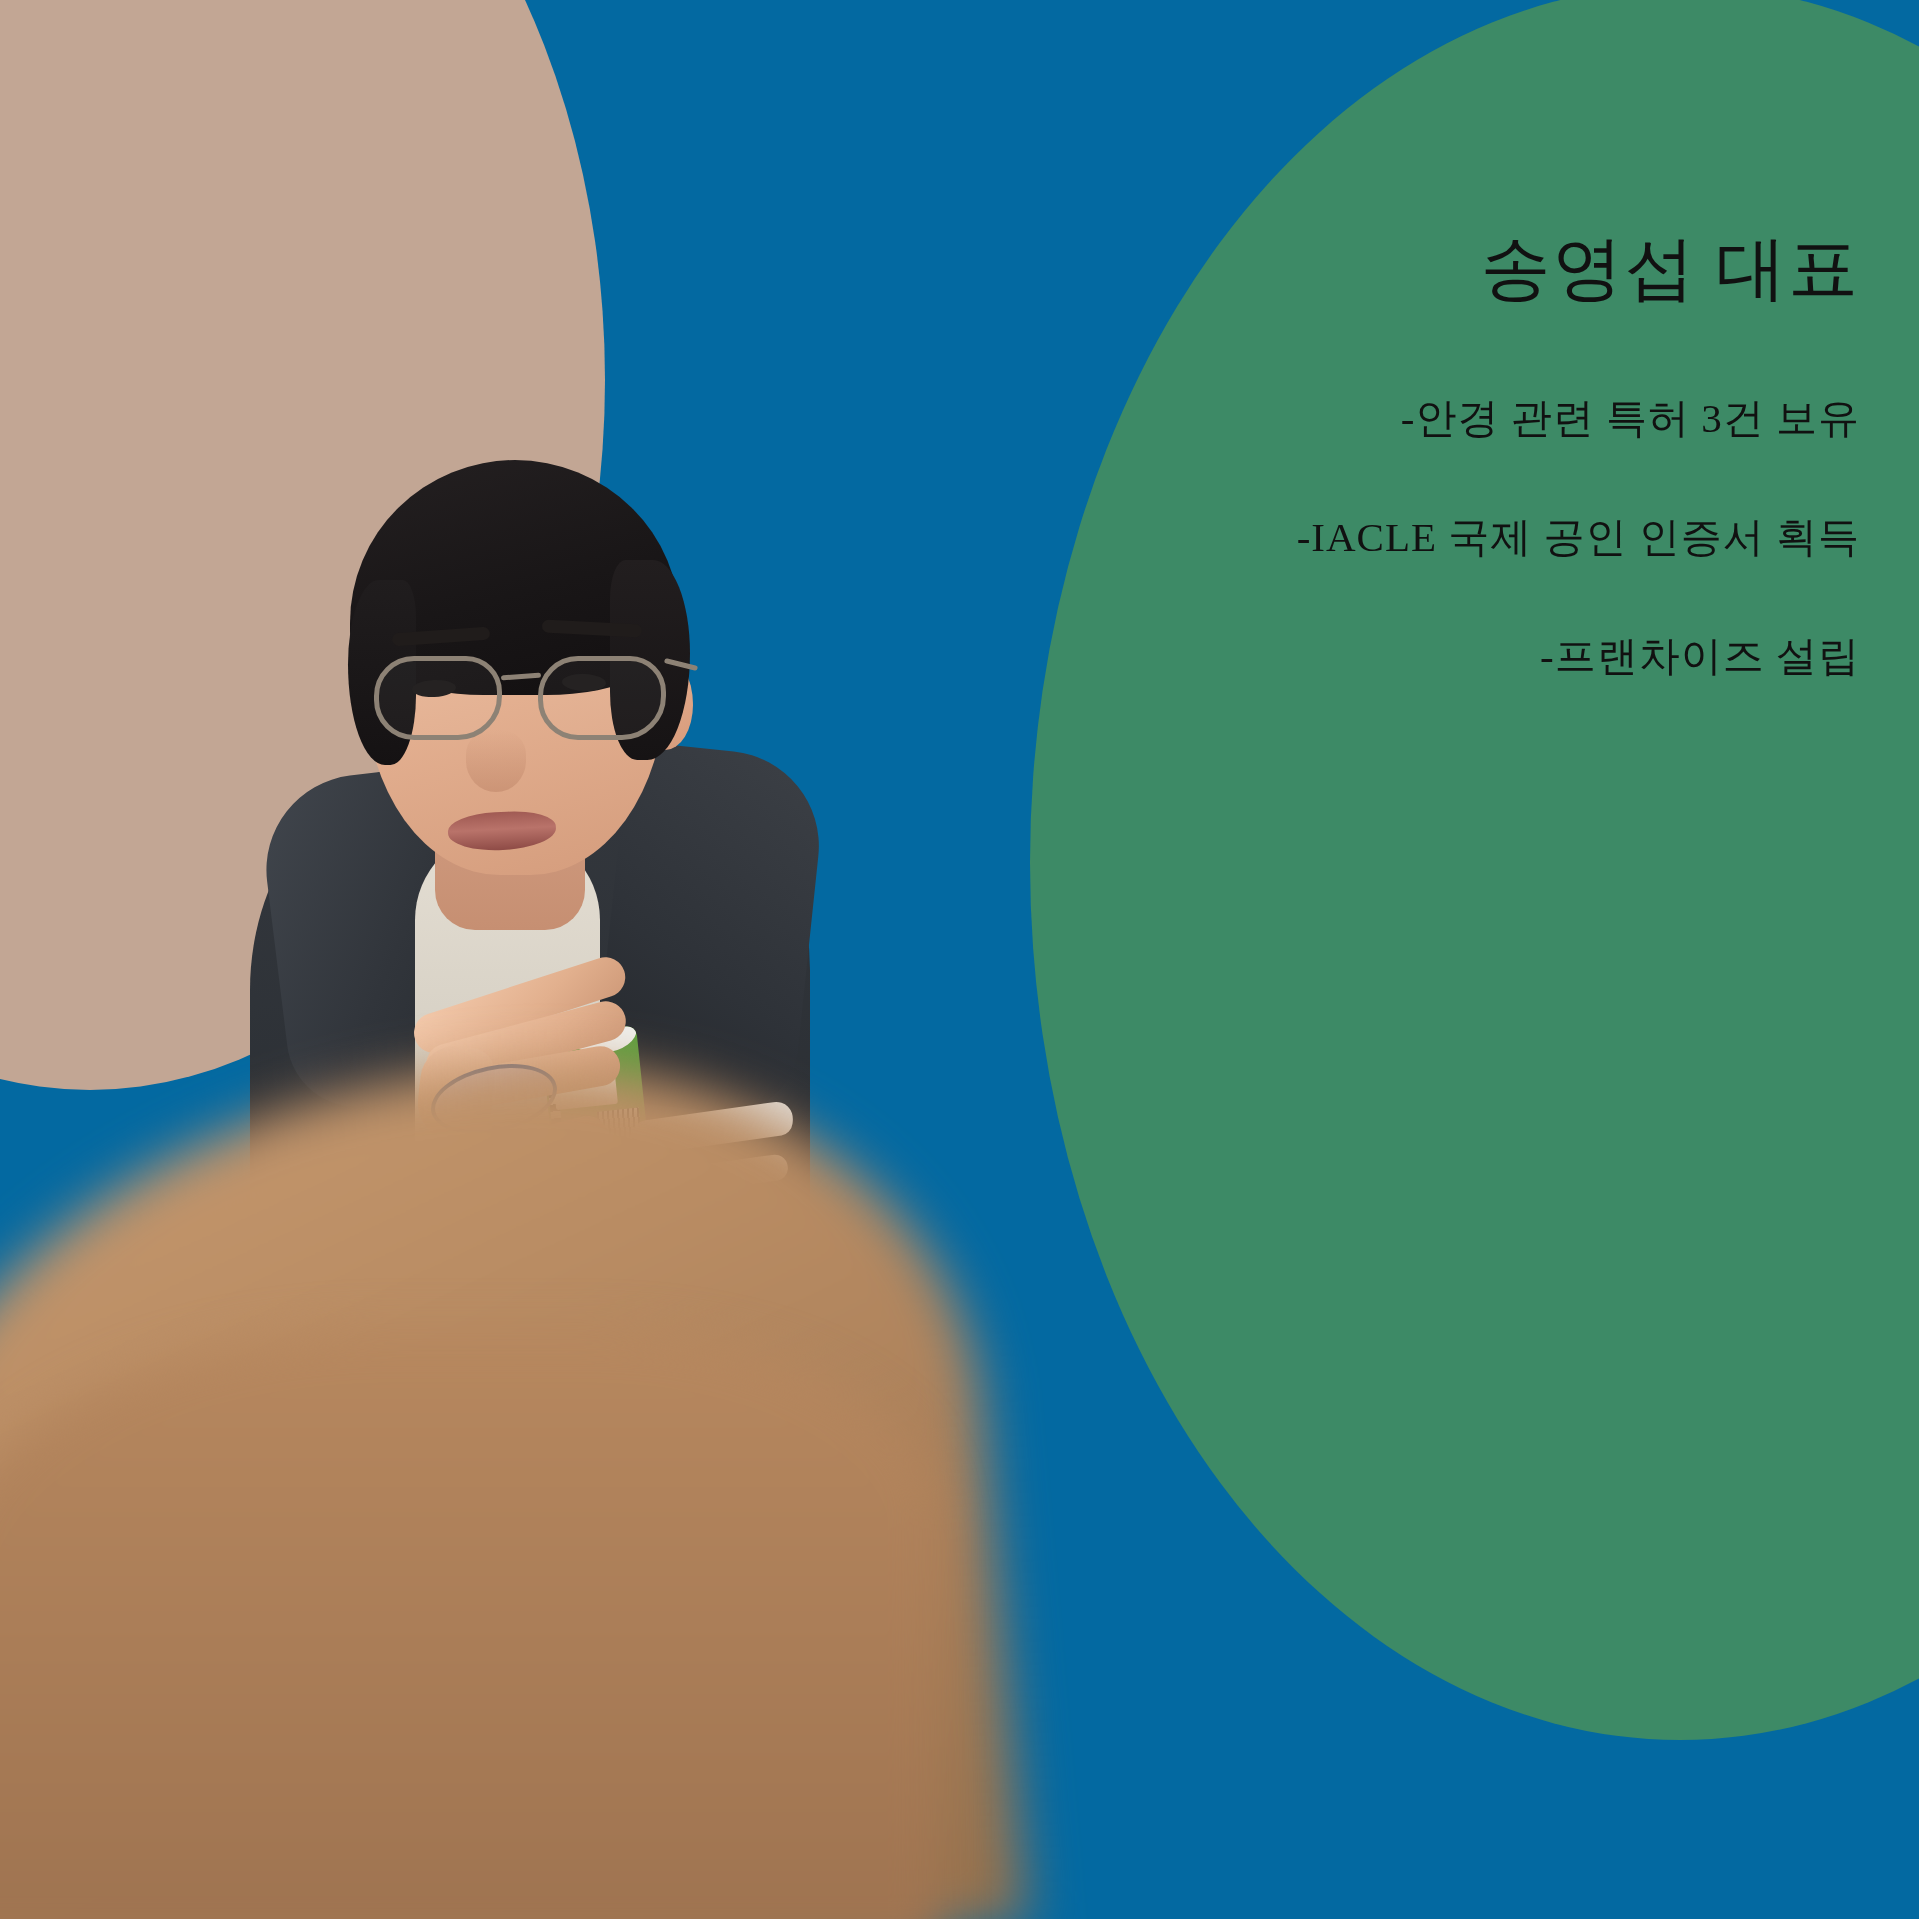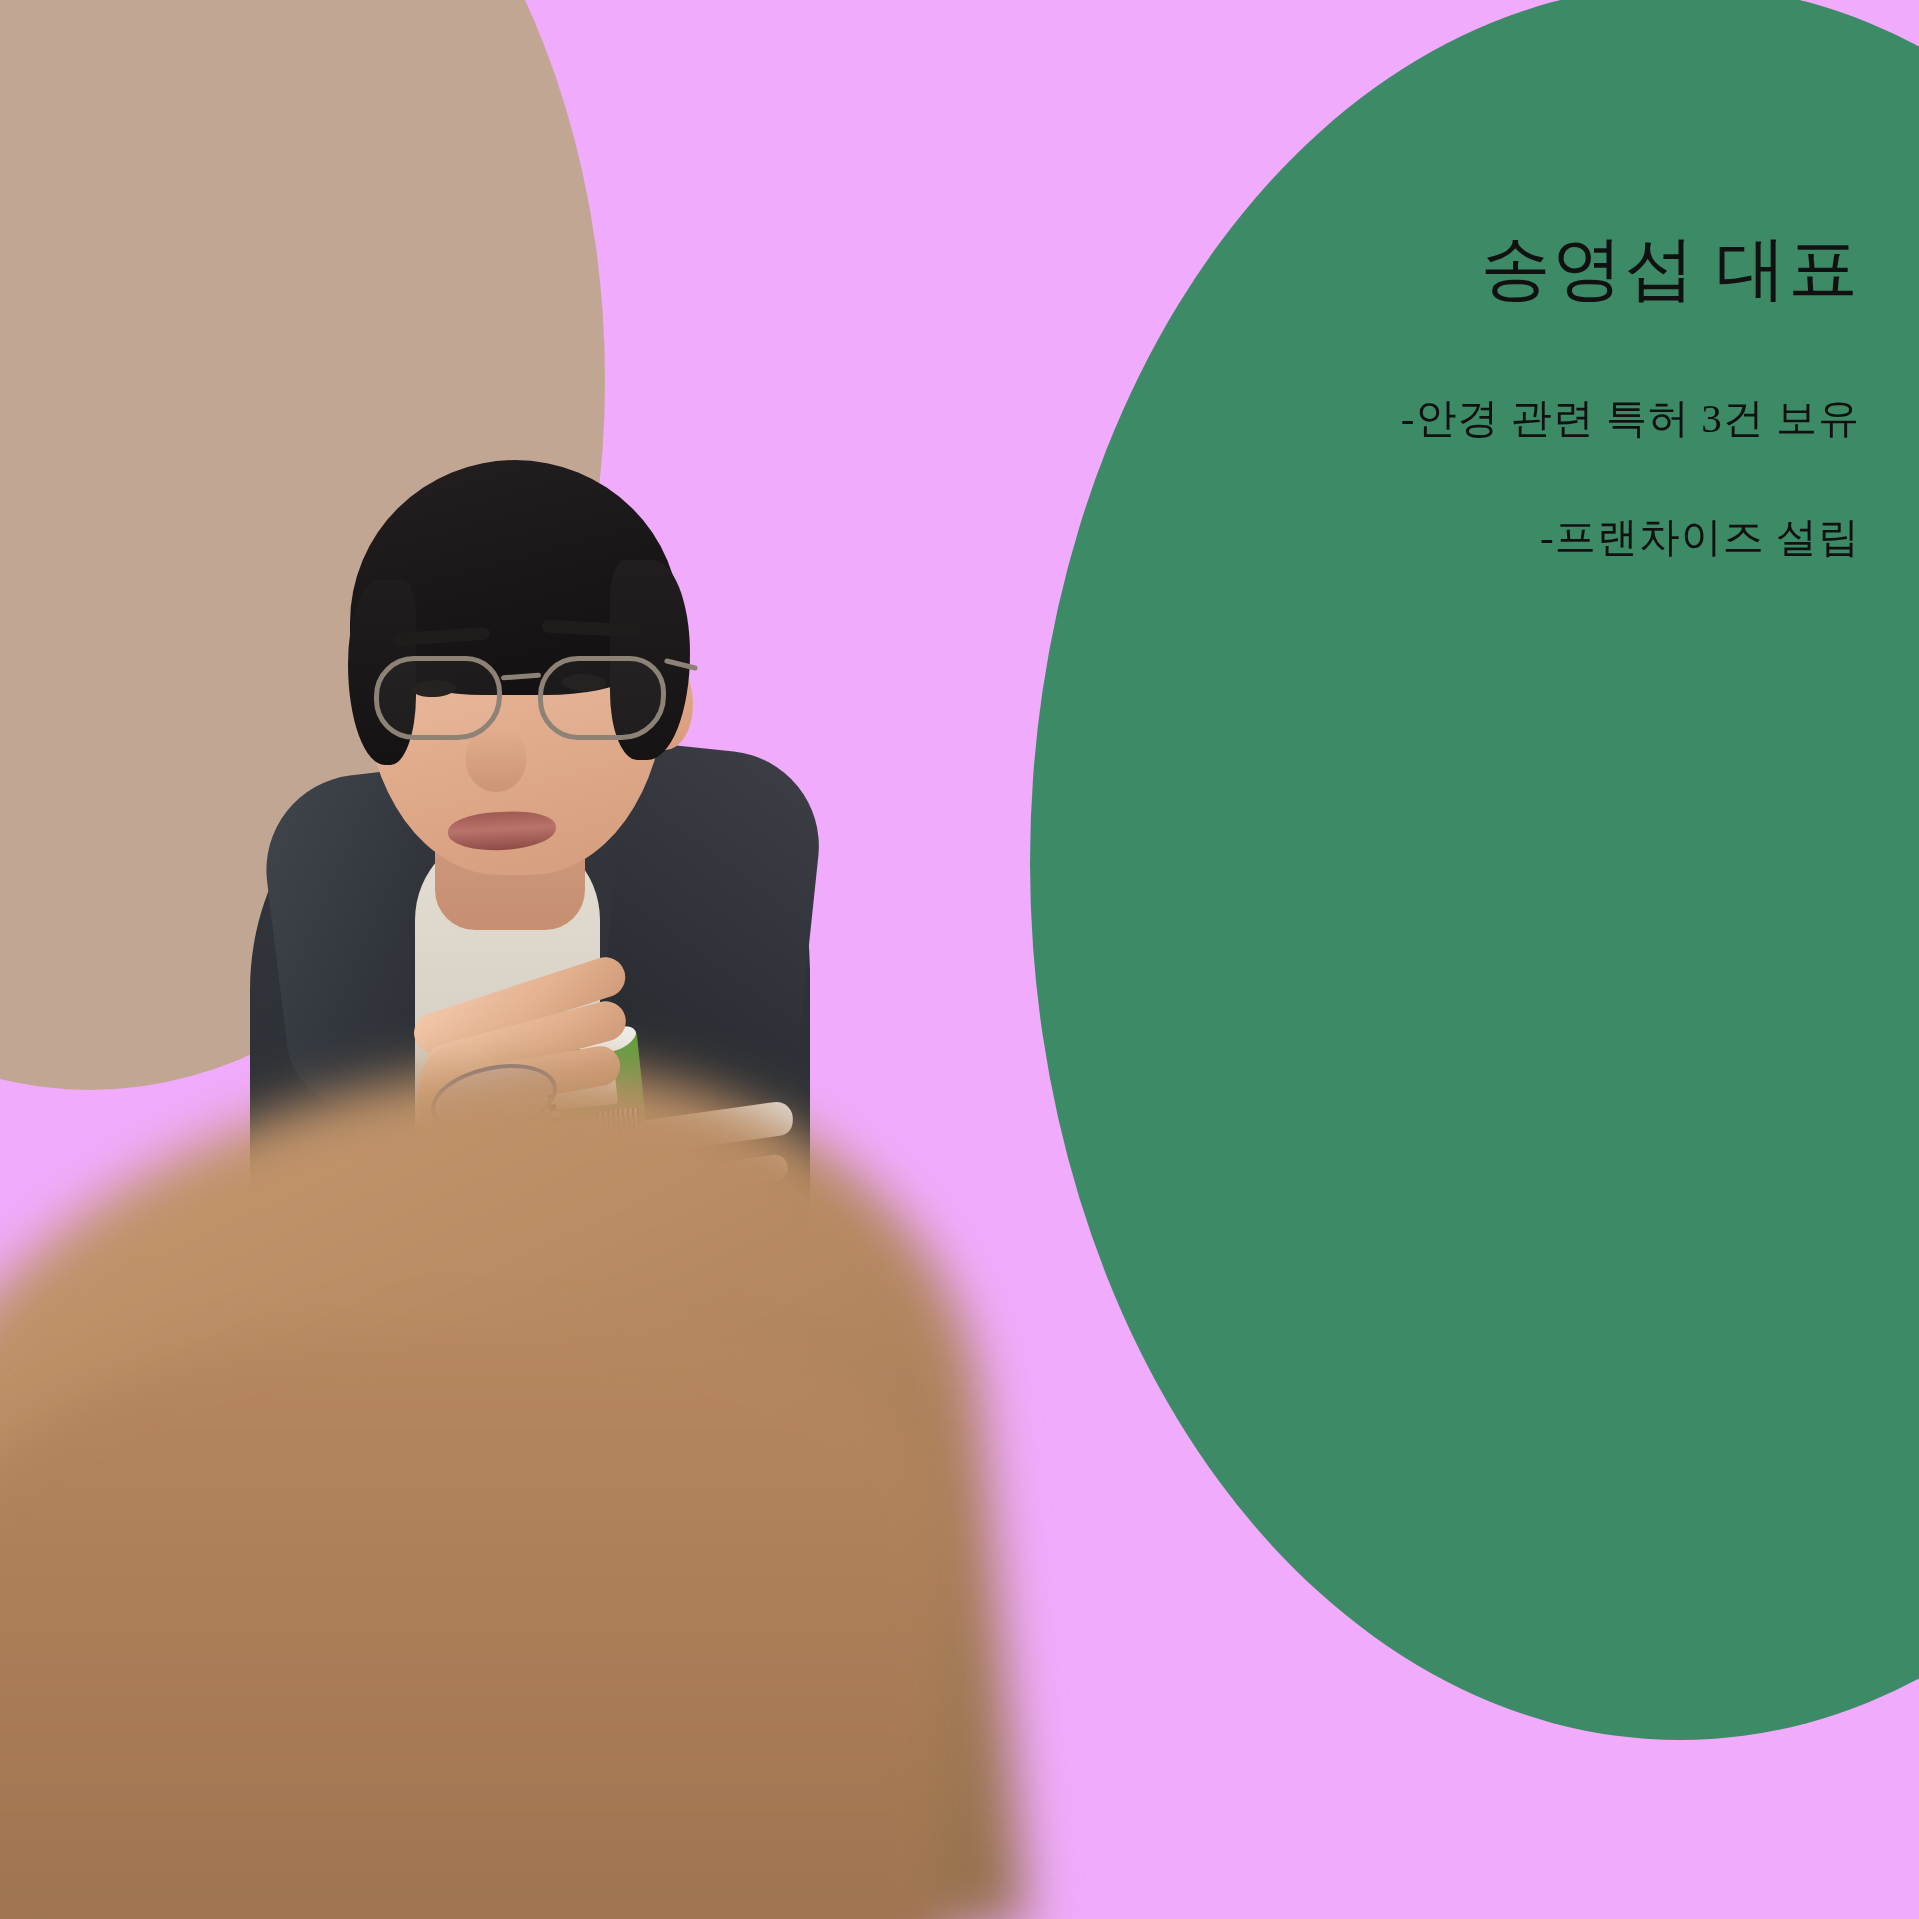--- a/index.html
+++ b/index.html
@@ -6,21 +6,21 @@
   html, body {
     margin: 0;
     padding: 0;
     background: #ffffff;
   }
   #canvas {
     position: relative;
     width: 1919px;
     height: 1919px;
     overflow: hidden;
-    background: #f0abfc;
+    background: #0369a1;
     font-family: "Liberation Sans", sans-serif;
   }
 
   
   .rose-circle {
     position: absolute;
     left: -425px;
     top: -330px;
     width: 1030px;
     height: 1420px;
@@ -420,17 +420,18 @@
   </div>
 
   <div class="fg-arm"></div>
   <div class="fg-arm-2"></div>
 
   <div class="text-panel">
     <h1 class="headline">송영섭 대표</h1>
 
     <ul class="bullet-list">
       <li>-안경 관련 특허 3건 보유</li>
+      <li>-IACLE 국제 공인 인증서 획득</li>
       <li>-프랜차이즈 설립</li>
     </ul>
   </div>
 
 </div>
 
 </body></html>

